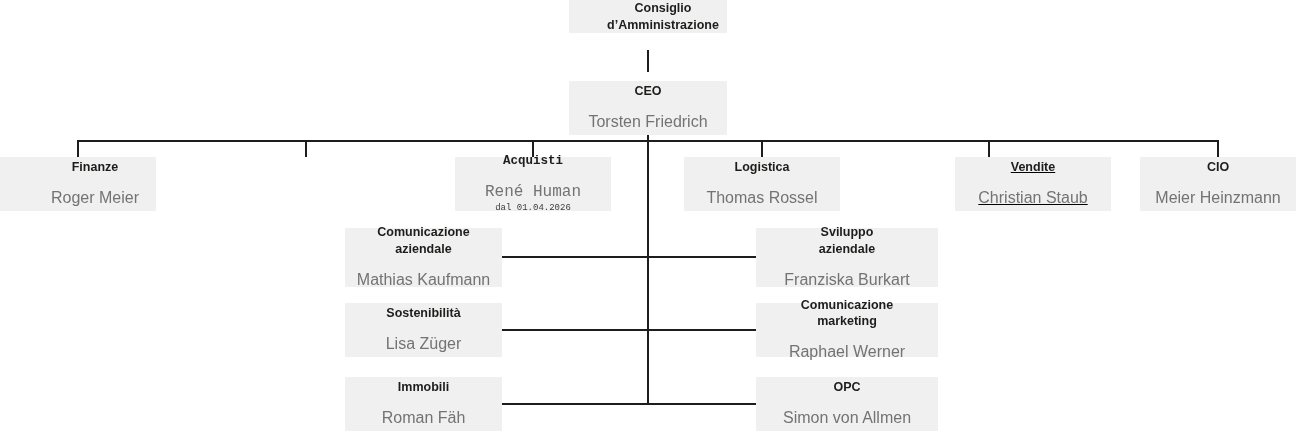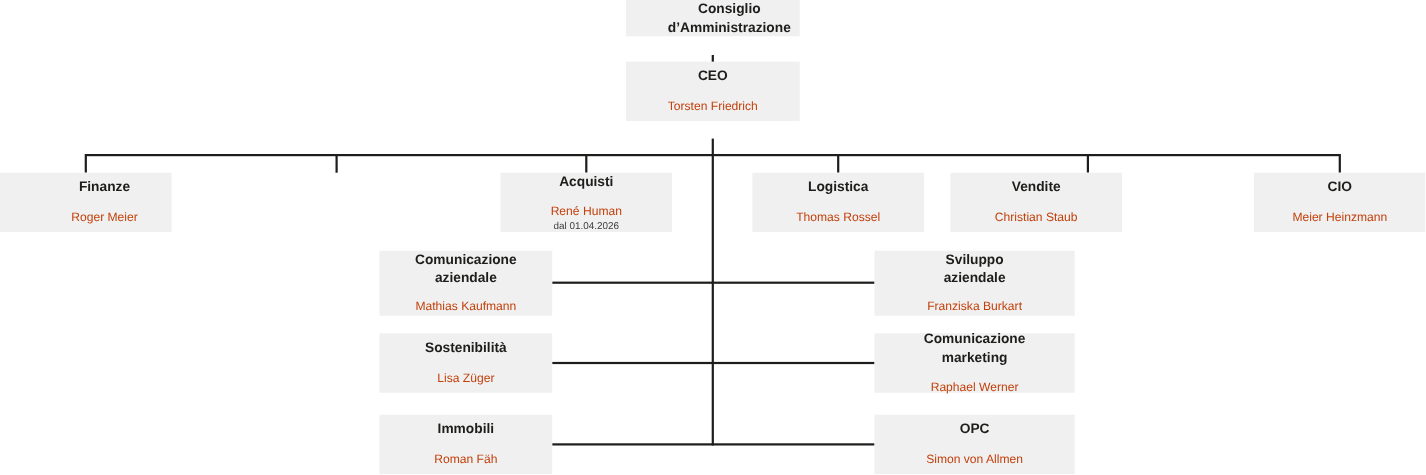--- a/index.html
+++ b/index.html
@@ -25,64 +25,64 @@
     padding: 4px 6px;
   }
   .box .title {
     font-weight: bold;
     font-size: 12.5px;
     line-height: 1.3;
     color: #1d1d1b;
     white-space: pre-line;
   }
   .box .name {
-    font-size: 11px;
+    font-size: 16px;
     line-height: 1.35;
-    color: #c2410c;
+    color: #737373;
     margin-top: 12px;
   }
   .box .note {
     font-size: 9px;
     line-height: 1.25;
     color: #3c3c3b;
   }
 
   .line {
     position: absolute;
     background: #1d1d1b;
   }
 
   
   .b-consiglio { left: 569px; top: 0;    width: 158px; height: 33px; padding-left: 36px; }
-  .b-ceo       { left: 569px; top: 56px; width: 158px; height: 54px; }
+  .b-ceo       { left: 569px; top: 81px; width: 158px; height: 54px; }
 
   .l-consiglio-ceo { left: 647px; top: 50px;  width: 2px; height: 22px; }
   .l-center        { left: 647px; top: 126px; width: 2px; height: 279px; }
   .l-bus           { left: 78px;  top: 140px; width: 1140px; height: 2px; }
 
   .l-drop   { top: 140px; width: 2px; height: 17px; }
   .l-drop-0 { left: 77px; }
   .l-drop-1 { left: 305px; }
   .l-drop-2 { left: 532px; }
   .l-drop-3 { left: 761px; }
   .l-drop-4 { left: 988px; }
   .l-drop-5 { left: 1217px; }
 
   
   .b-dept   { top: 157px; width: 156px; height: 54px; }
   .b-dept-0 { left: 0; padding-left: 40px; }
   .b-dept-1 { left: 228px; }
-  .b-dept-2 { left: 455px; }
+  .b-dept-2 { left: 455px; font-family: Liberation Mono, monospace; }
   .b-dept-3 { left: 684px; }
-  .b-dept-4 { left: 864px; }
+  .b-dept-4 { left: 955px; text-decoration: underline; }
   .b-dept-5 { left: 1140px; }
 
   
   .b-staff-left  { left: 345px; width: 157px; }
-  .b-staff-right { left: 795px; width: 182px; }
+  .b-staff-right { left: 756px; width: 182px; }
   .row-0 { top: 228px; height: 59px; }
   .row-1 { top: 303px; height: 54px; }
   .row-2 { top: 377px; height: 54px; }
 
   .l-staff       { left: 502px; width: 293px; height: 2px; }
   .l-staff-row-0 { top: 256px; }
   .l-staff-row-1 { top: 329px; }
   .l-staff-row-2 { top: 403px; }
 </style>
 </head>

